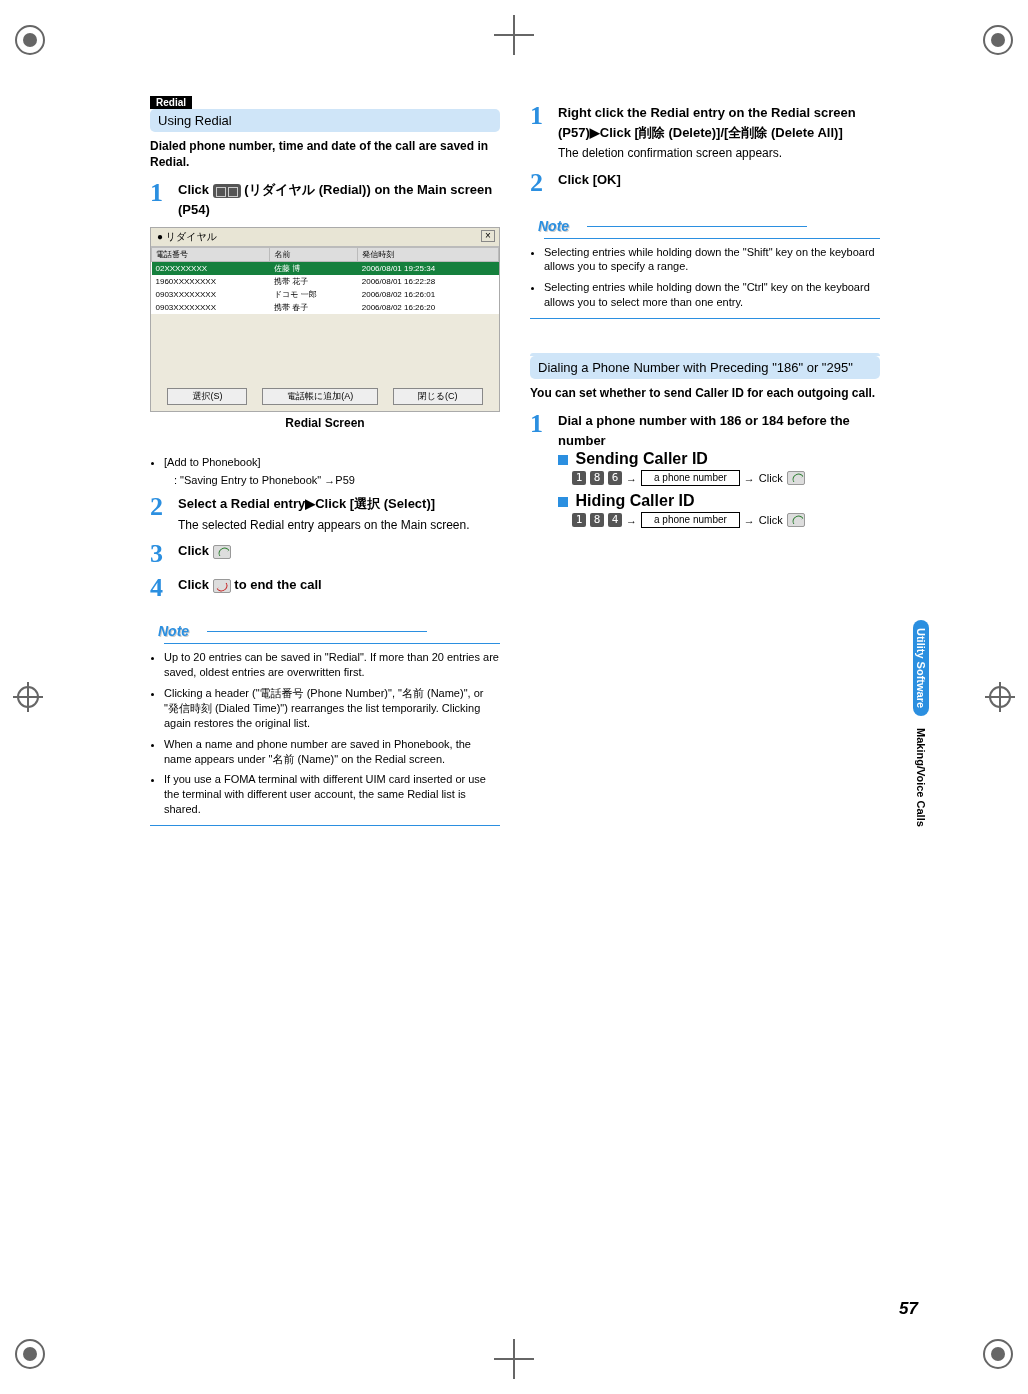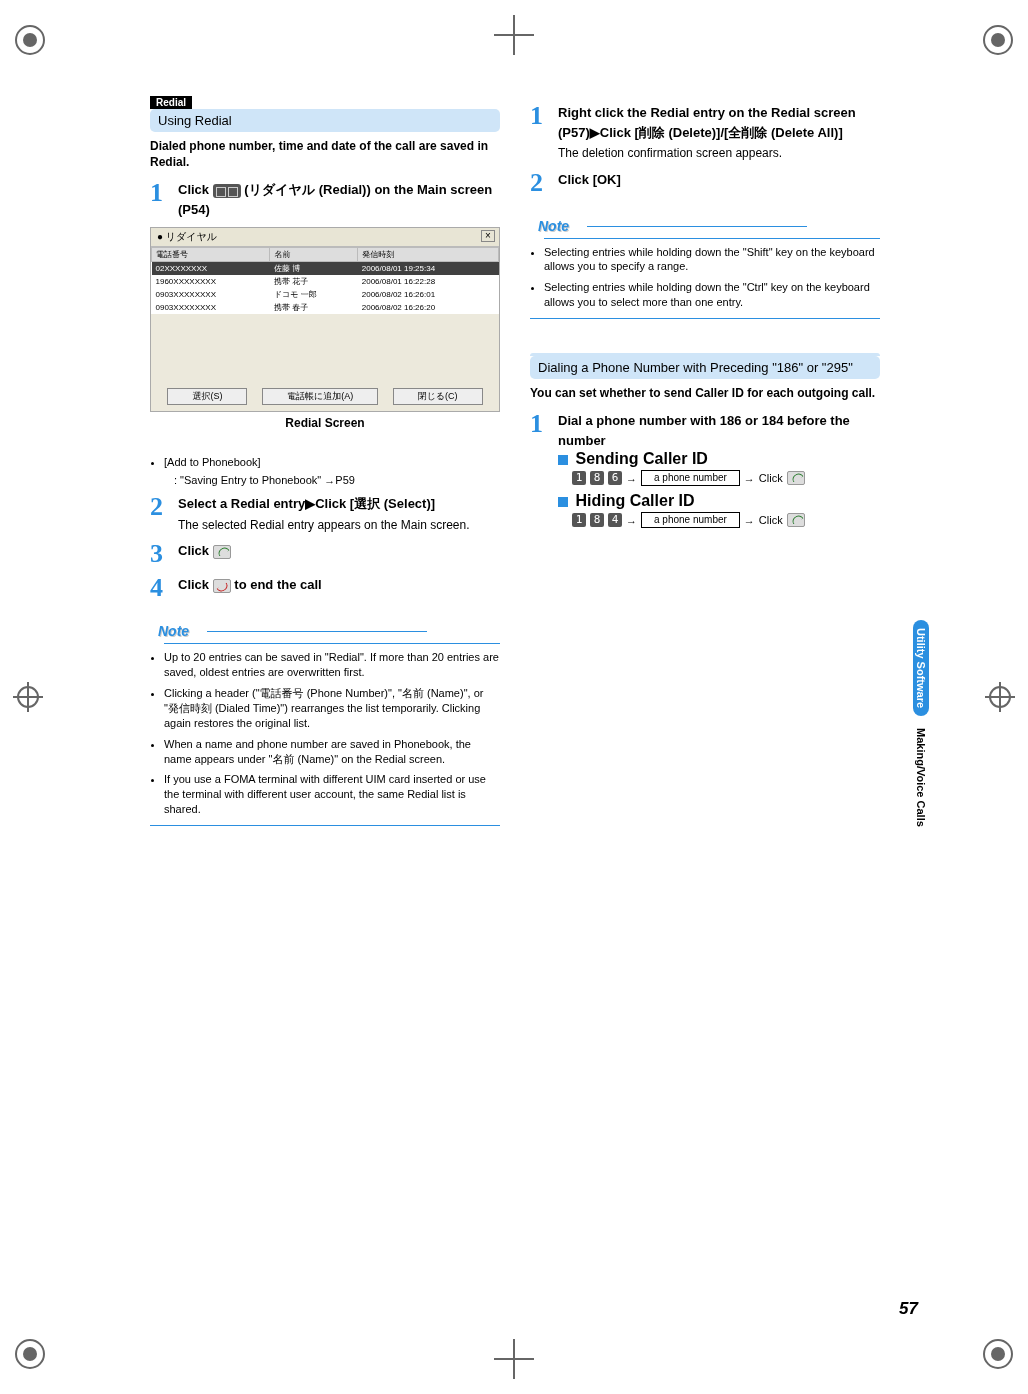--- a/index.html
+++ b/index.html
@@ -167,21 +167,21 @@
     background:#ece9dc;
     height:185px;
     position:relative;
     font-size:9px;
   }
   .ss-title{ background:#e8e5d5; border-bottom:1px solid #bbb; padding:2px 6px; font-size:10px; position:relative; }
   .ss-title .close{ position:absolute; right:4px; top:2px; width:14px; height:12px; border:1px solid #888; text-align:center; line-height:10px; }
   .ss-table{ width:100%; font-size:8px; background:#fff; border-collapse:collapse; }
   .ss-table th{ background:#ddd; text-align:left; padding:1px 4px; border:1px solid #bbb; font-weight:normal;}
   .ss-table td{ padding:1px 4px;}
-  .ss-table tr.sel td{ background:#404040; color:#fff;}
+  .ss-table tr.sel td{ background:#15803d; color:#fff;}
   .ss-btns{ position:absolute; bottom:6px; width:100%; text-align:center;}
   .ss-btns span{ display:inline-block; border:1px solid #888; background:#eee; font-size:9px; padding:1px 24px; margin:0 6px;}
   .caption{ text-align:center; font-weight:bold; font-size:12px; margin-bottom:26px;}
   .minor-list { margin:6px 0 6px 14px; font-size:11px;}
   .minor-list li{ list-style:disc; margin-bottom:4px;}
   .sub-ref { font-size:11px; margin-left:24px; margin-top:2px;}
   .note-flag {
     margin-top:12px;
     display:inline-block;
     position:relative;

